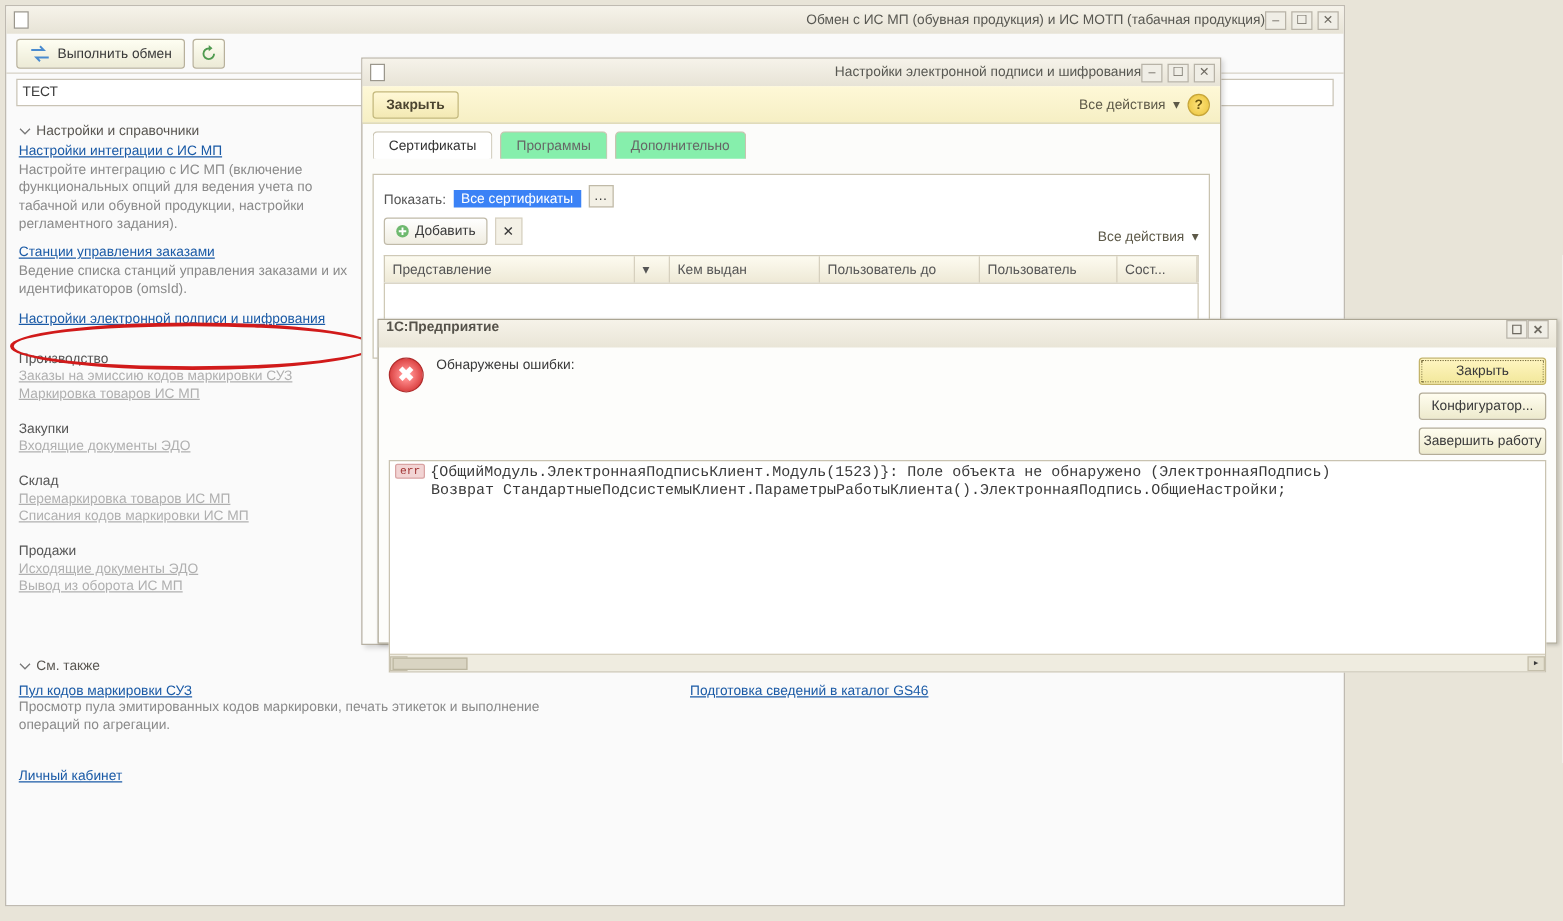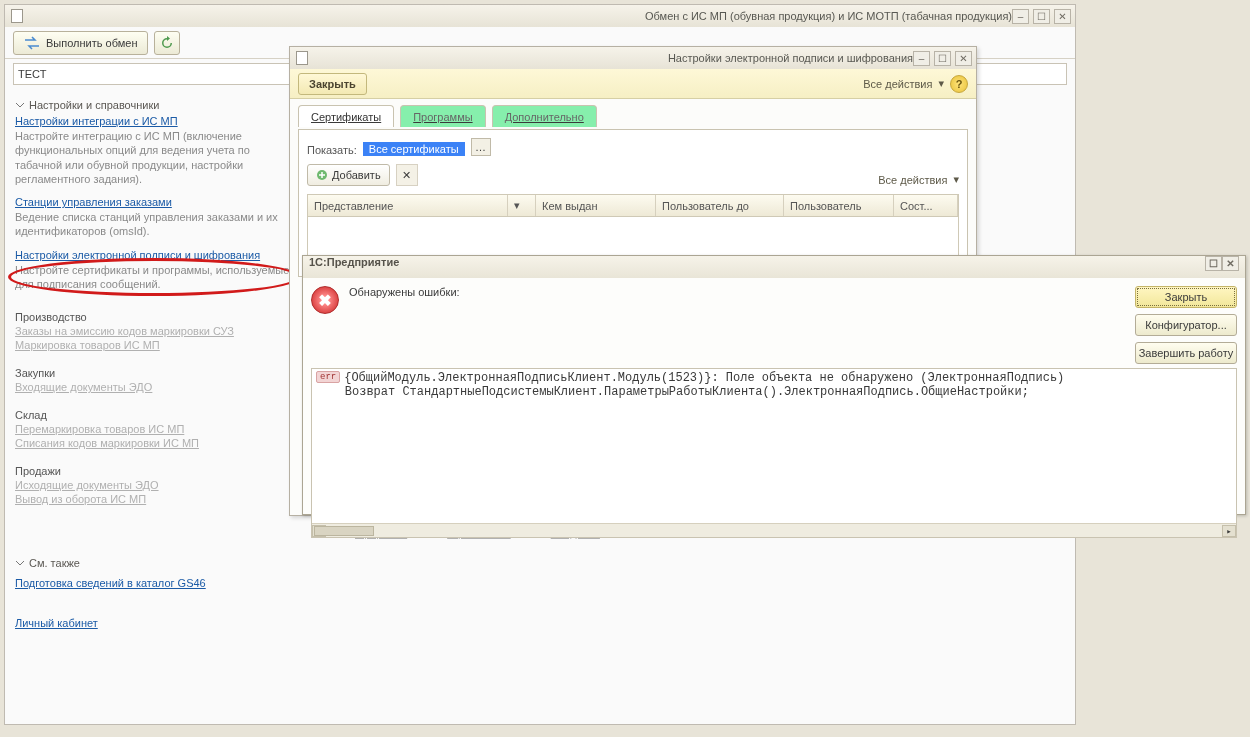--- a/index.html
+++ b/index.html
@@ -128,21 +128,21 @@
     display:flex;align-items:center;
   }
   .all-actions { margin-left:auto; display:flex; align-items:center; gap:6px; color:#5d5948; cursor:pointer;}
   .help-circ {
     width:18px;height:18px;border-radius:50%;
     background: radial-gradient(#ffe37a,#e8c23a);
     border:1px solid #c7a63a;
     display:flex;align-items:center;justify-content:center;
     font-weight:bold;color:#6b5610;font-size:11px;cursor:pointer;
   }
-  .tabs { display:flex; gap:6px; margin: 6px 8px 2px 8px; text-decoration: underline;}
+  .tabs { display:flex; gap:6px; margin: 6px 8px 12px 8px;}
   .tab {
     height: 22px; padding:0 12px;
     background:#86efac;
     border:1px solid #c9c3b0;border-bottom:none;
     border-radius: 4px 4px 0 0;
     display:flex;align-items:center;
     color:#666;
     cursor:pointer;
   }
   .tab.active { background:#fff; color:#333; position:relative; z-index:2;}
@@ -295,21 +295,20 @@
     </div>
     <a class="link">Настройки интеграции с ИС МП</a>
     <div class="desc">Настройте интеграцию с ИС МП (включение функциональных опций для ведения учета по табачной или обувной продукции, настройки регламентного задания).</div>
 
     <div style="height:6px"></div>
     <a class="link">Станции управления заказами</a>
     <div class="desc">Ведение списка станций управления заказами и их идентификаторов (omsId).</div>
 
     <div style="height:6px"></div>
     <a class="link">Настройки электронной подписи и шифрования</a>
-    <div class="desc">Настройте сертификаты и программы, используемые для подписания сообщений.</div>
 
     <div style="height:16px"></div>
     <div style="color:#555;">Производство</div>
     <a class="link-disabled">Заказы на эмиссию кодов маркировки СУЗ</a>
     <a class="link-disabled">Маркировка товаров ИС МП</a>
 
     <div style="height:12px"></div>
     <div style="color:#555;">Закупки</div>
     <a class="link-disabled">Входящие документы ЭДО</a>
 
@@ -330,20 +329,24 @@
     </div>
 
     <div style="height:10px"></div>
     <div class="section-hdr">
       <svg width="10" height="10" viewBox="0 0 10 10">
           <path d="M1 3l4 4 4-4" stroke="#777" fill="none"></path>
         </svg>
       <span>См. также</span>
     </div>
     <div class="bottom-cols">
+      <div>
+        <a class="link">Пул кодов маркировки СУЗ</a>
+        <div class="desc" style="max-width:460px">Просмотр пула эмитированных кодов маркировки, печать этикеток и выполнение операций по агрегации.</div>
+      </div>
       <div>
         <a class="link">Подготовка сведений в каталог GS46</a>
       </div>
     </div>
 
     <div style="height:24px"></div>
     <a class="link">Личный кабинет</a>
   </div>
 </div>
 

